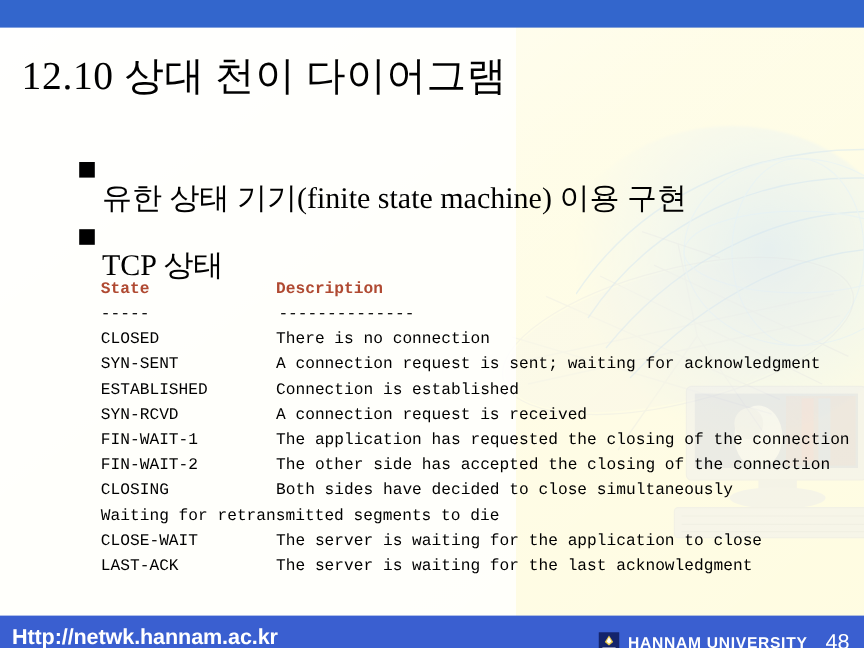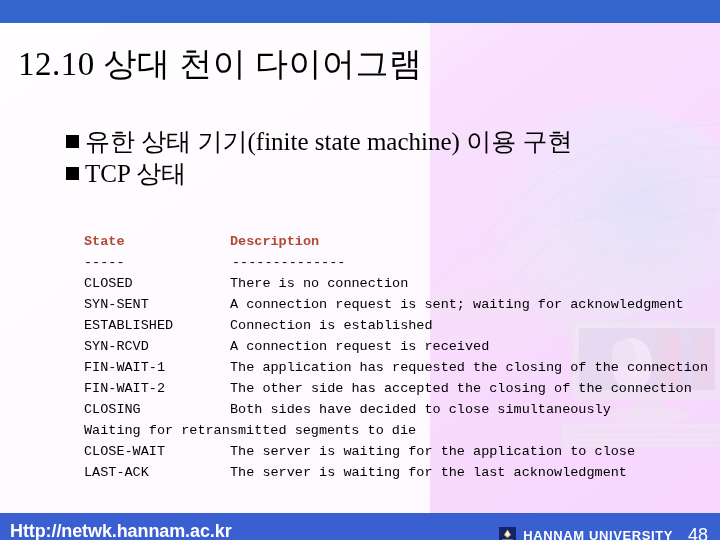--- a/index.html
+++ b/index.html
@@ -8,21 +8,21 @@
     background: #ffffff;
   }
   body {
     font-family: "Liberation Serif", serif;
   }
   .slide {
     position: relative;
     width: 720px;
     height: 540px;
     overflow: hidden;
-    background: #f0abfc;
+    background: #fef9c3;
   }
 
   
   .bg-art {
     position: absolute;
     inset: 0;
     overflow: hidden;
     pointer-events: none;
   }
   
@@ -116,20 +116,21 @@
   .bullet-mark {
     flex: 0 0 auto;
     width: 13px;
     height: 13px;
     background: #000000;
     margin-top: 9px;
     margin-right: 6px;
   }
   .bullet-text {
     flex: 1 1 auto;
+    margin-top: 24px;
   }
   .bullet-row + .bullet-row {
     margin-top: 1px;
   }
 
   
   .state-table {
     position: absolute;
     left: 84px;
     top: 231px;

